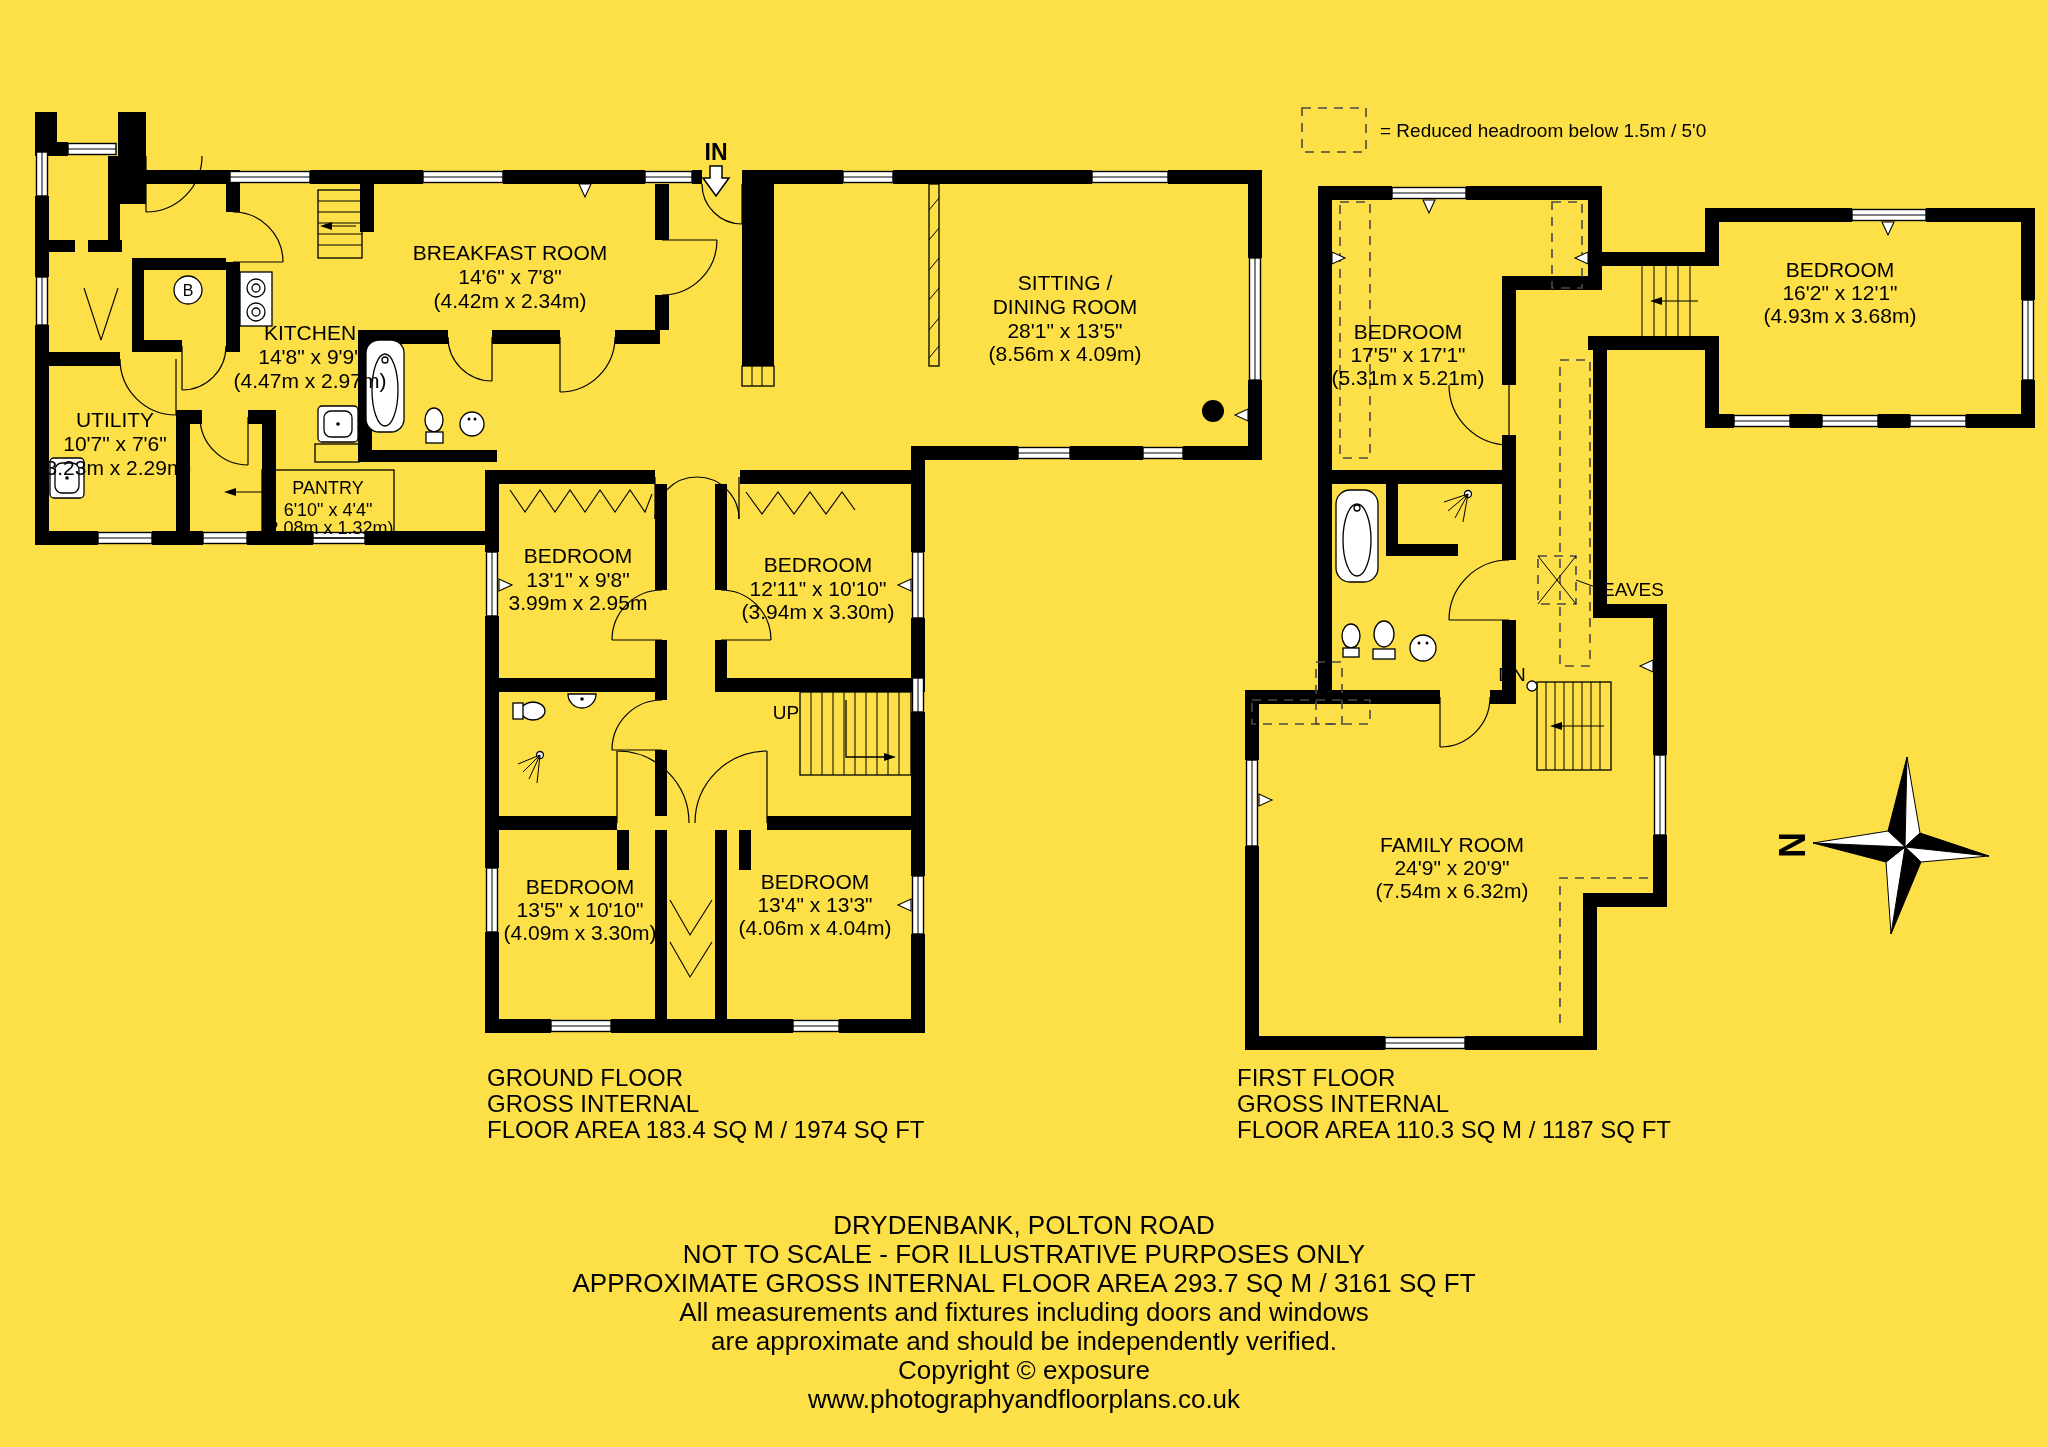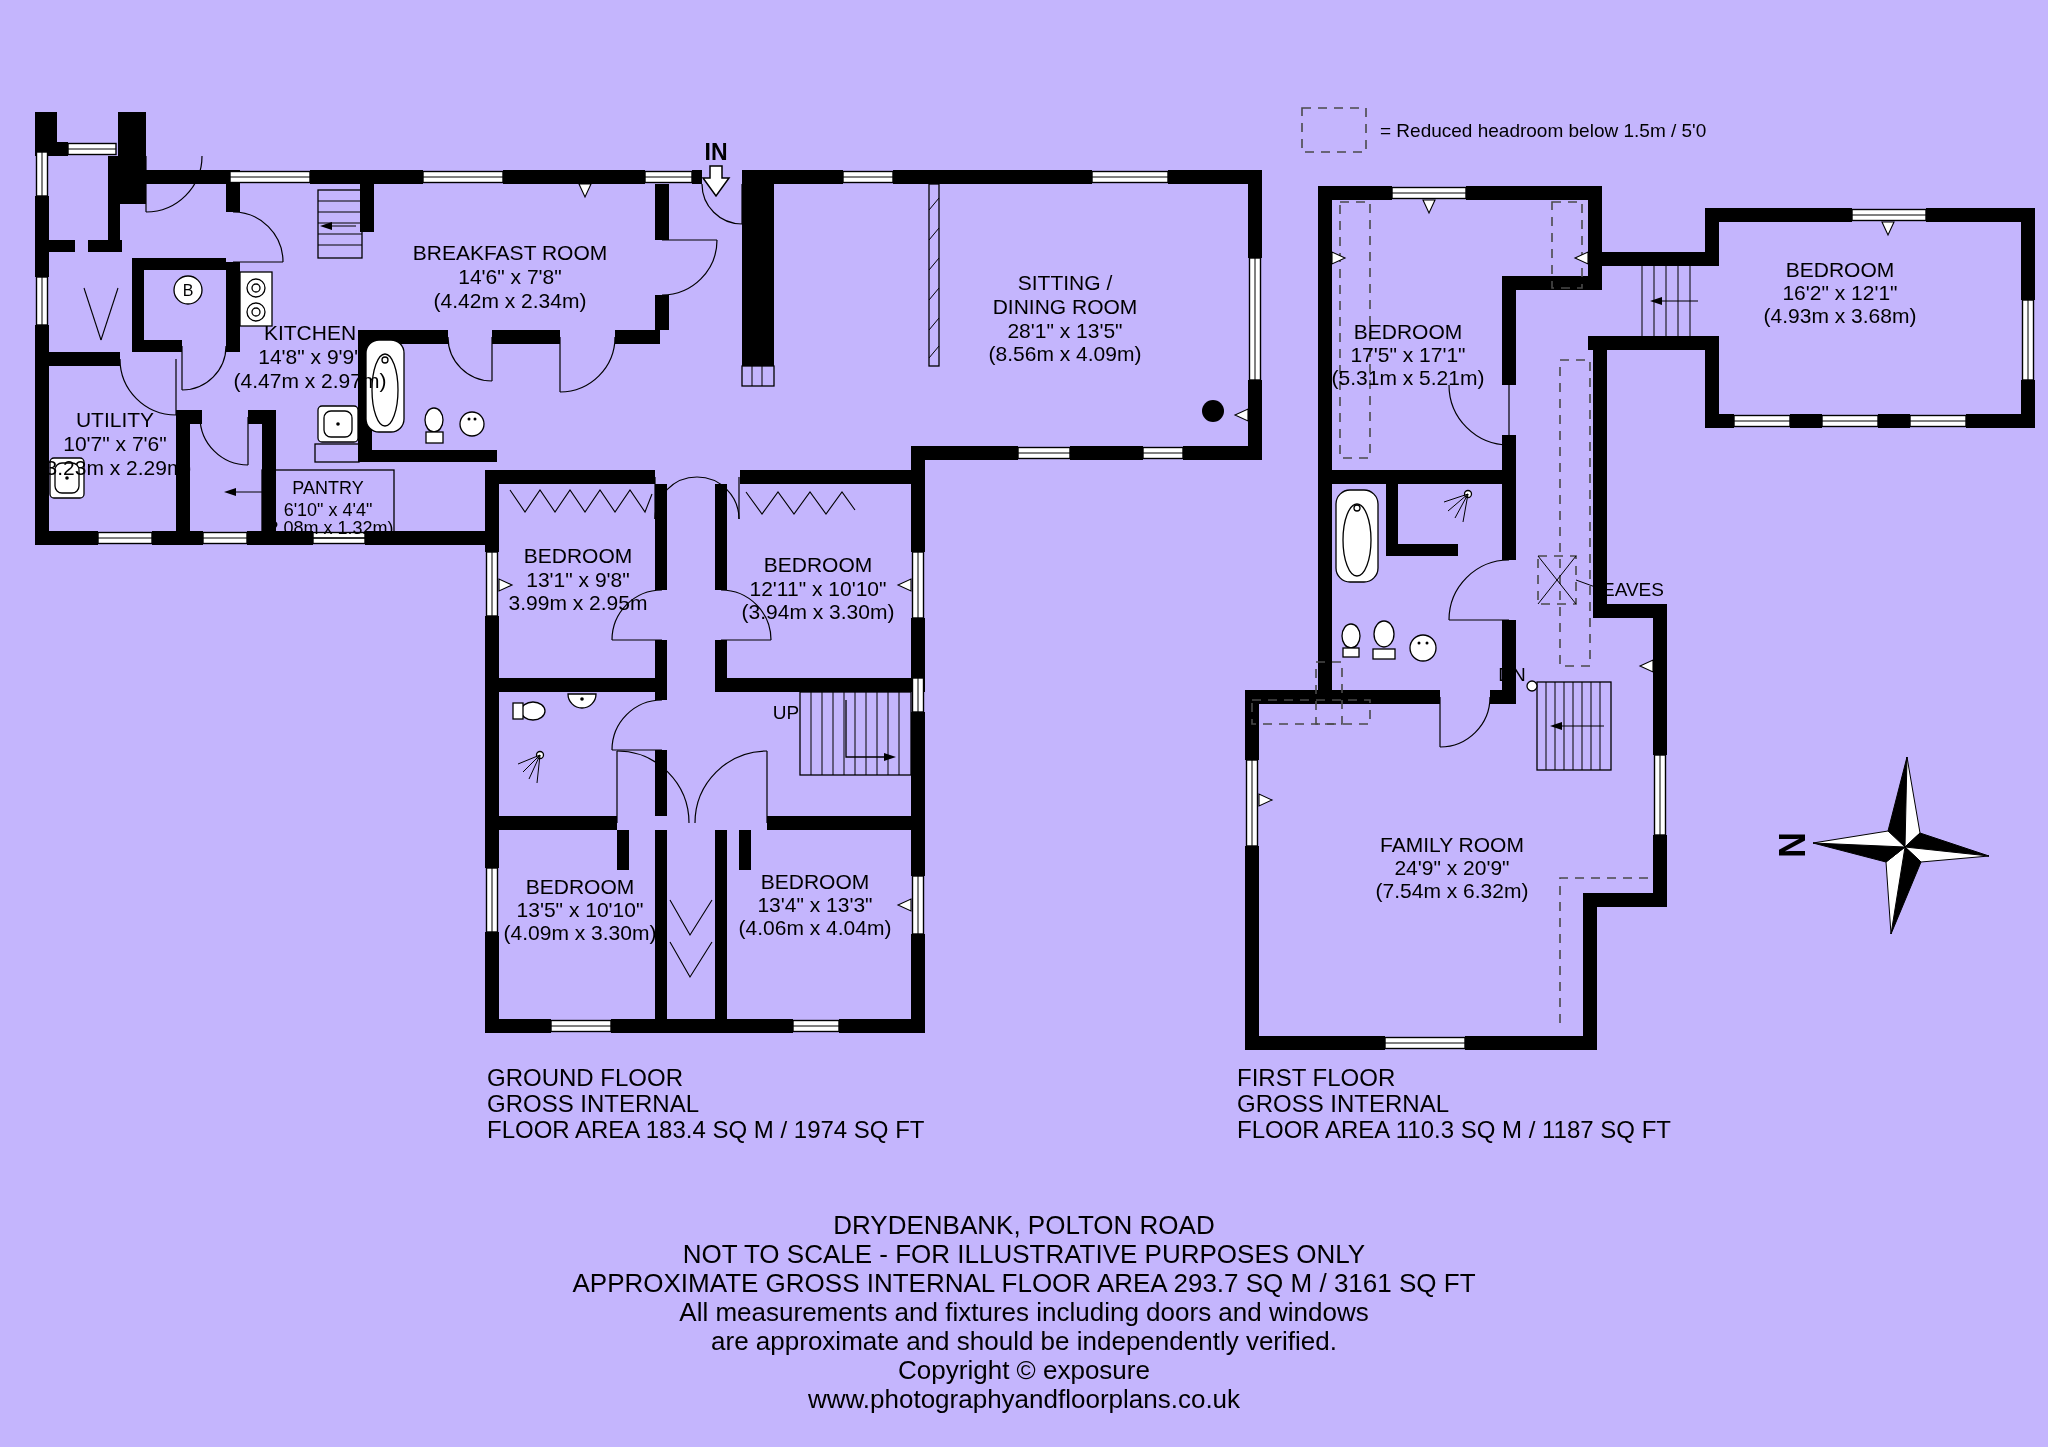--- a/index.html
+++ b/index.html
@@ -1,16 +1,16 @@
 <!DOCTYPE html>
 <html><head>
 <meta charset="utf-8">
 <style>
   html,body{margin:0;padding:0;background:#fff;}
-  .page{position:relative;width:2048px;height:1447px;background:#c4b5fd;overflow:hidden;}
+  .page{position:relative;width:2048px;height:1447px;background:#fde047;overflow:hidden;}
   svg{display:block;}
   svg text{font-family:"Liberation Sans",sans-serif;fill:#000;}
   .room{font-size:21px;text-anchor:middle;}
   .roomsm{font-size:18px;text-anchor:middle;}
   .floorlbl{font-size:24px;text-anchor:start;}
   .notes{font-size:26px;text-anchor:middle;}
   .legendtxt{font-size:19px;text-anchor:start;}
   .tiny{font-size:19px;}
   .inlbl{font-size:23px;font-weight:bold;text-anchor:middle;}
   .blbl{font-size:16px;text-anchor:middle;}

